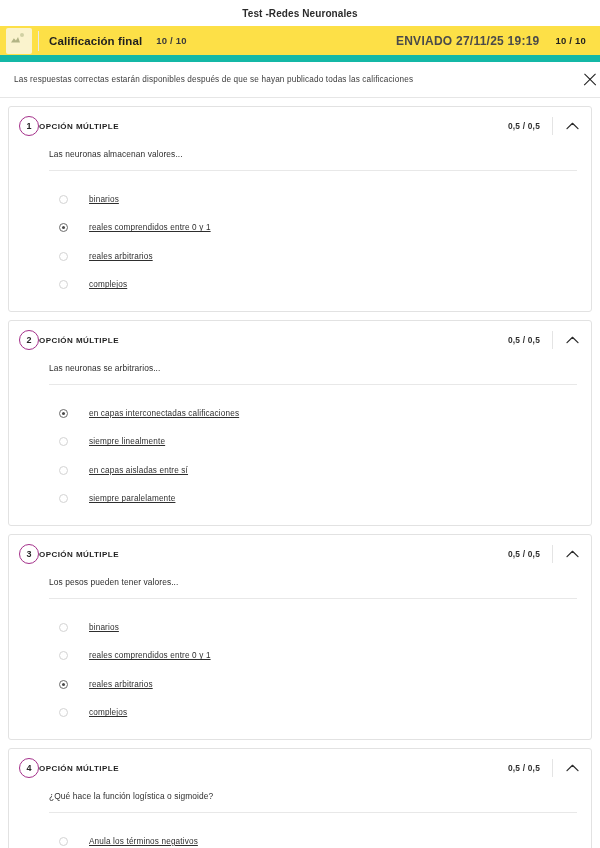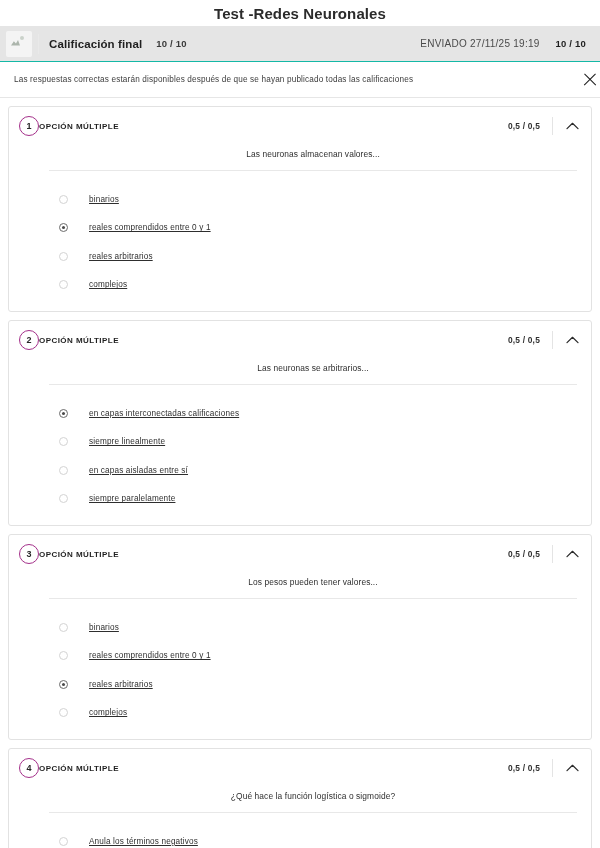--- a/index.html
+++ b/index.html
@@ -21,34 +21,34 @@
 
   
   .top-title-bar {
     height: 26px;
     display: flex;
     align-items: center;
     justify-content: center;
     background: #ffffff;
   }
   .top-title {
-    font-size: 15px;
+    font-size: 10px;
     font-weight: 600;
     color: #2b2b2b;
     letter-spacing: 0.1px;
   }
 
   
   .grade-header {
     height: 36px;
     display: flex;
     align-items: center;
     padding: 0 14px 0 6px;
-    border-bottom: 1px solid #14b8a6;
-    background: #e5e5e5;
+    border-bottom: 7px solid #14b8a6;
+    background: #fde047;
   }
   .avatar {
     width: 26px;
     height: 26px;
     flex: 0 0 26px;
     border-radius: 2px;
     background: #fafafa;
     position: relative;
     overflow: hidden;
     opacity: .75;
@@ -83,22 +83,22 @@
   }
   .grade-score {
     font-size: 9.5px;
     font-weight: 700;
     color: #3a3a3a;
     margin-left: 14px;
     letter-spacing: .2px;
   }
   .grade-spacer { flex: 1 1 auto; }
   .submitted {
-    font-size: 10px;
-    font-weight: 400;
+    font-size: 12px;
+    font-weight: 700;
     color: #4a4a4a;
     letter-spacing: .25px;
   }
   .header-total {
     font-size: 9.5px;
     font-weight: 700;
     color: #1f1f1f;
     margin-left: 16px;
     letter-spacing: .2px;
   }
@@ -192,21 +192,20 @@
     cursor: pointer;
   }
   .chev svg { display: block; }
 
   .qbody { padding: 0 14px 0 32px; }
   .qtext {
     font-size: 8.4px;
     color: #2e2e2e;
     letter-spacing: .1px;
     padding: 4px 0 11px 8px;
-    text-align: center;
   }
   .qrule {
     height: 1px;
     background: #e8e8e8;
     margin-left: 8px;
   }
 
   .options { padding: 14px 0 12px 0; }
   .option {
     display: flex;

